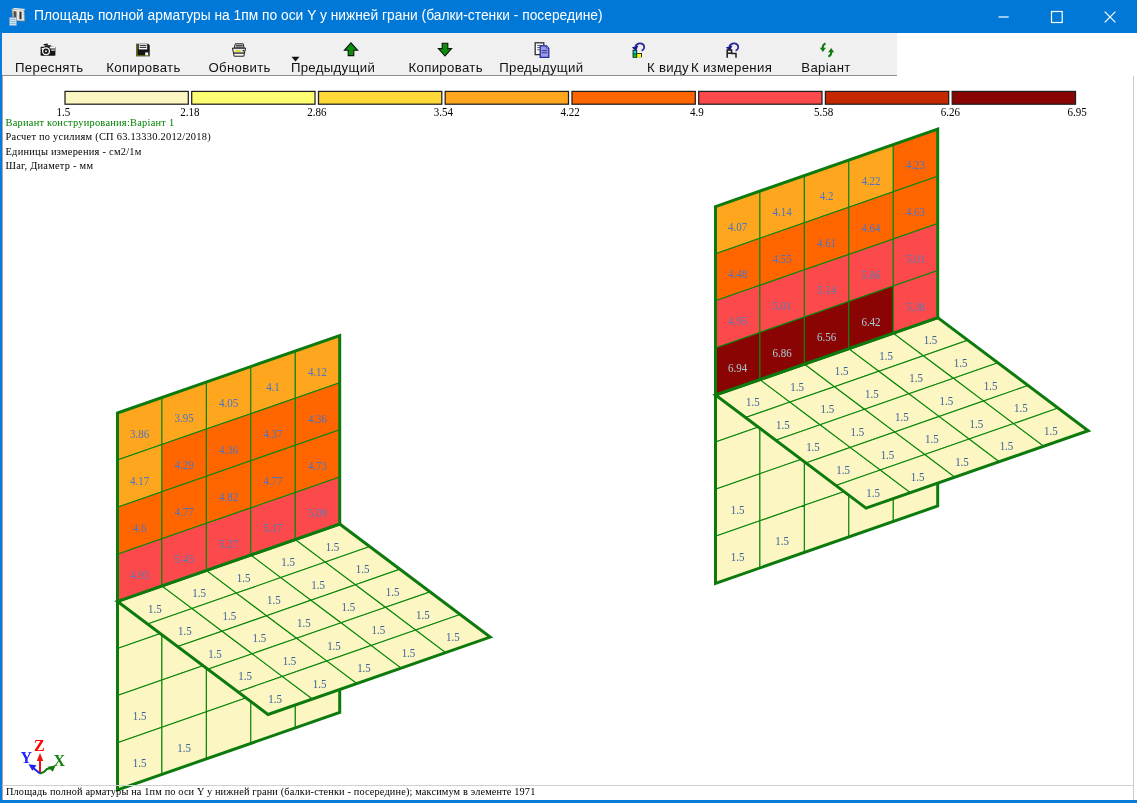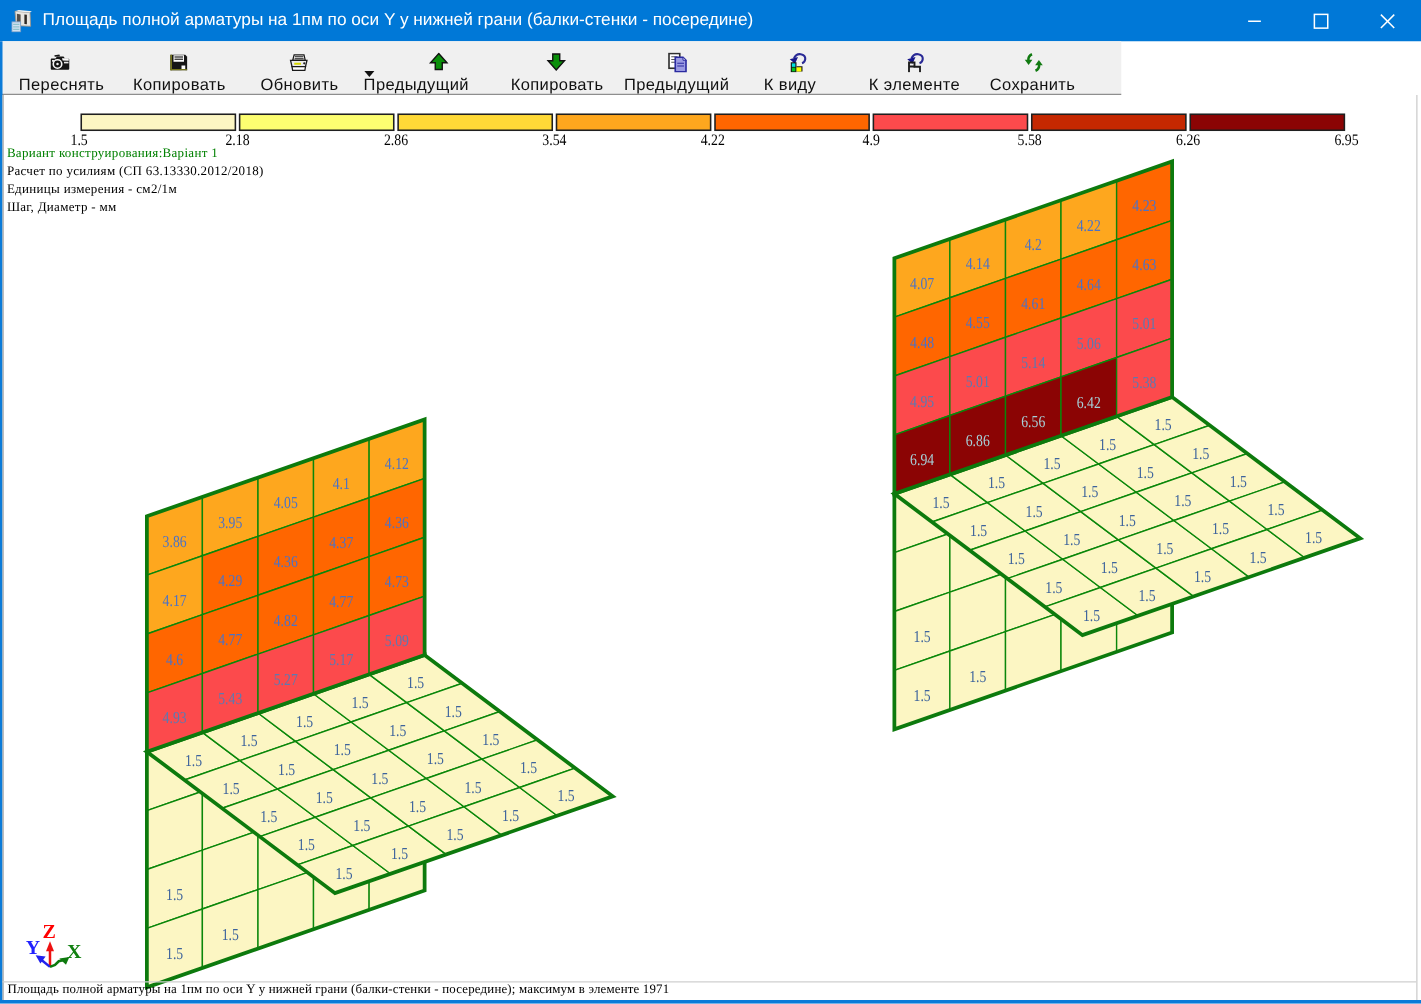--- a/index.html
+++ b/index.html
@@ -367,43 +367,43 @@
 <svg class="ticon" style="left:533.5px;width:16px;height:16px" viewBox="0 0 16 16">
         <rect x="1.2" y="0.8" width="8.6" height="11.8" fill="#fff" stroke="#2e2e2e" stroke-width="1.3"></rect>
 <line x1="3" y1="3.4" x2="8" y2="3.4" stroke="#555" stroke-width="0.9"></line>
 <line x1="3" y1="5.6" x2="8" y2="5.6" stroke="#555" stroke-width="0.9"></line>
 <line x1="3" y1="7.8" x2="8" y2="7.8" stroke="#555" stroke-width="0.9"></line>
 <path d="M6.2 3.8 L12.4 3.8 L14.8 6.2 L14.8 15.4 L6.2 15.4 Z" fill="#9a9ae2" stroke="#2a2aa0" stroke-width="1.3"></path>
 <path d="M12.4 3.8 L12.4 6.2 L14.8 6.2 Z" fill="#fff" stroke="#2a2aa0" stroke-width="0.8"></path>
 <line x1="7.8" y1="8.6" x2="13.2" y2="8.6" stroke="#2a2aa0" stroke-width="0.9"></line>
 <line x1="7.8" y1="10.8" x2="13.2" y2="10.8" stroke="#2a2aa0" stroke-width="0.9"></line>
       </svg>
-      <div class="tbtn" style="left:632px">
+      <div class="tbtn" style="left:668px">
         <div class="tlabel">К виду</div>
       </div>
 <svg class="ticon" style="left:629.5px;width:16px;height:16px" viewBox="0 0 16 16">
         <path d="M5.2 4.6 Q7 0.8 10.6 1.4 Q14.4 2.1 14.2 5.2 Q14 7.8 11.6 8.6" fill="none" stroke="#2a2a96" stroke-width="1.7"></path>
 <polygon points="1.8,5.4 8.4,3.6 6,9" fill="#16168c"></polygon>
 <rect x="2.6" y="7.8" width="4.6" height="8" fill="#141414"></rect>
 <rect x="3.5" y="8.7" width="2.8" height="2.8" fill="#00e0e0"></rect>
 <rect x="3.5" y="12.1" width="2.8" height="3" fill="#00c424"></rect>
 <rect x="7.2" y="11" width="4.8" height="4.2" fill="#141414"></rect>
 <rect x="7.2" y="11.8" width="3.9" height="3.4" fill="#ffff00"></rect>
       </svg>
       <div class="tbtn" style="left:731.5px">
-        <div class="tlabel">К элементе</div>
+        <div class="tlabel">К измерения</div>
       </div>
 <svg class="ticon" style="left:723.8px;width:16px;height:16px" viewBox="0 0 16 16">
         <path d="M5.2 4.6 Q7 0.8 10.6 1.4 Q14.4 2.1 14.2 5.2 Q14 7.8 11.6 8.6" fill="none" stroke="#2a2a96" stroke-width="1.7"></path>
 <polygon points="1.8,5.4 8.4,3.6 6,9" fill="#16168c"></polygon>
 <path d="M3.2 15.8 L3.2 8 L7.6 8 L7.6 11.4 L12 11.4 L12 15.8" fill="none" stroke="#1d1d1d" stroke-width="1.5"></path>
 <line x1="3.2" y1="11.2" x2="7.6" y2="11.2" stroke="#1d1d1d" stroke-width="1.5"></line>
       </svg>
       <div class="tbtn" style="left:826.0px">
-        <div class="tlabel">Сохранить</div>
+        <div class="tlabel">Варіант</div>
       </div>
 <svg class="ticon" style="left:818.8px;width:16px;height:16px" viewBox="0 0 16 16">
         <path d="M6.6 1.4 Q3.4 2.8 3.7 6.4" fill="none" stroke="#117a11" stroke-width="2"></path>
 <polygon points="3.9,10 0.8,5.8 6.9,5.8" fill="#117a11"></polygon>
 <path d="M9.4 14.6 Q12.6 13.2 12.3 9.6" fill="none" stroke="#117a11" stroke-width="2"></path>
 <polygon points="12.1,6 15.2,10.2 9.1,10.2" fill="#117a11"></polygon>
       </svg>
       <svg class="ticon" style="left:290.5px;top:23px;width:9px;height:6px" viewBox="0 0 9 6">
         <polygon points="0.5,0.8 8.5,0.8 4.5,5.5" fill="#111"></polygon>
       </svg>

